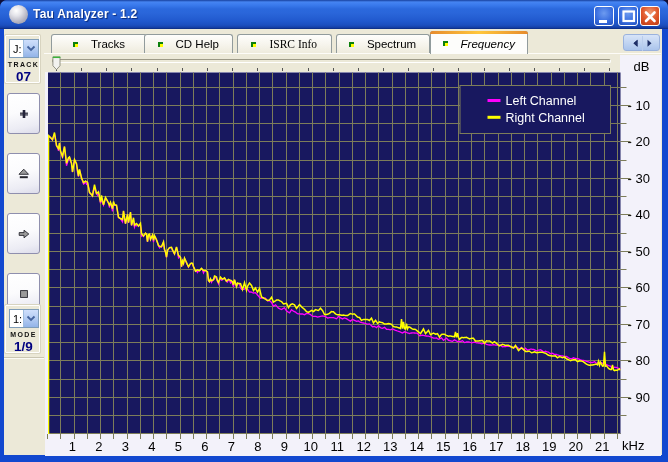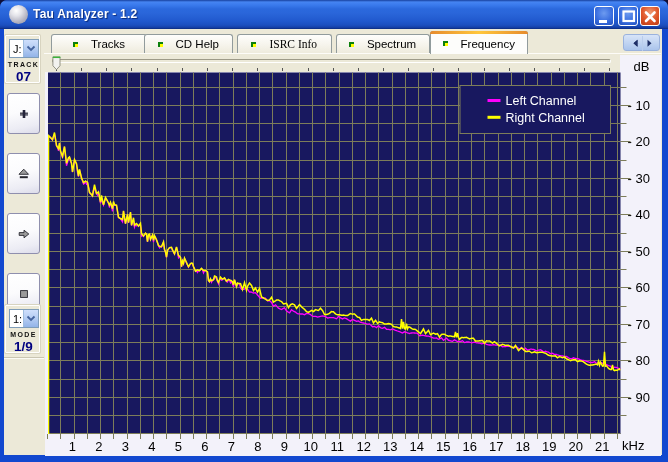--- a/index.html
+++ b/index.html
@@ -39,21 +39,21 @@
 #tabs { position:absolute; left:40px; top:0; width:618px; height:426px; }
 .tab { position:absolute; top:5px; height:19px; border:1px solid #919B9C; border-bottom:none; border-radius:3px 3px 0 0;
  background:linear-gradient(180deg,#fefefc 0%,#f6f4ec 55%,#eeebdd 100%); }
 .tab { display:flex; align-items:center; justify-content:center; }
 .tab .cap { font-size:11.5px; color:#000; padding-bottom:1px; }
 .tabicon { width:5px; height:5px; background:#ffff00; border-top:2px solid #0c800c; border-left:2px solid #0c800c; margin-right:13px; flex:0 0 auto; }
 #tabsel { position:absolute; left:385.5px; top:2px; width:98.5px; height:23px; border:1px solid #919B9C; border-bottom:none; border-radius:3px 3px 0 0;
  background:#fdfdfb; z-index:3; }
 #tabsel::before { content:""; position:absolute; left:-1px; top:-1px; right:-1px; height:3px; border-radius:3px 3px 0 0;
  background:linear-gradient(90deg,#e68b2c 0%,#ffc73c 50%,#e68b2c 100%); }
-#tabsel { display:flex; align-items:center; justify-content:center; }
+#tabsel { display:flex; align-items:center; justify-content:center;font-style:italic; }
 #tabsel .cap { font-size:11.5px; color:#000; padding-top:2px; }
 #tabsel .tabicon { margin-top:0px; }
 #arrows { position:absolute; left:579px; top:4.5px; width:37px; height:17.5px; border-radius:3px; border:1px solid #9ab2dd;
  background:linear-gradient(180deg,#d7e4f8 0%,#c2d5f2 50%,#aac4ec 100%); }
 
 #pane { position:absolute; left:0px; top:24px; width:617px; height:402px; background:#ECE9D8; border-top:1px solid #fdfcf8; }
 #chart { position:absolute; left:0.5px; top:1px; width:616px; height:400.5px; background:#f3f2fa; }
 #trackbar { position:absolute; left:0px; top:0px; width:576px; height:18px; background:#ECE9D8; }
 #groove { position:absolute; left:8px; top:4.5px; width:559px; height:4px; border-radius:2px;
  border:1px solid #9d9a88; border-bottom-color:#fff; border-right-color:#fff; background:#ece9d8; }

